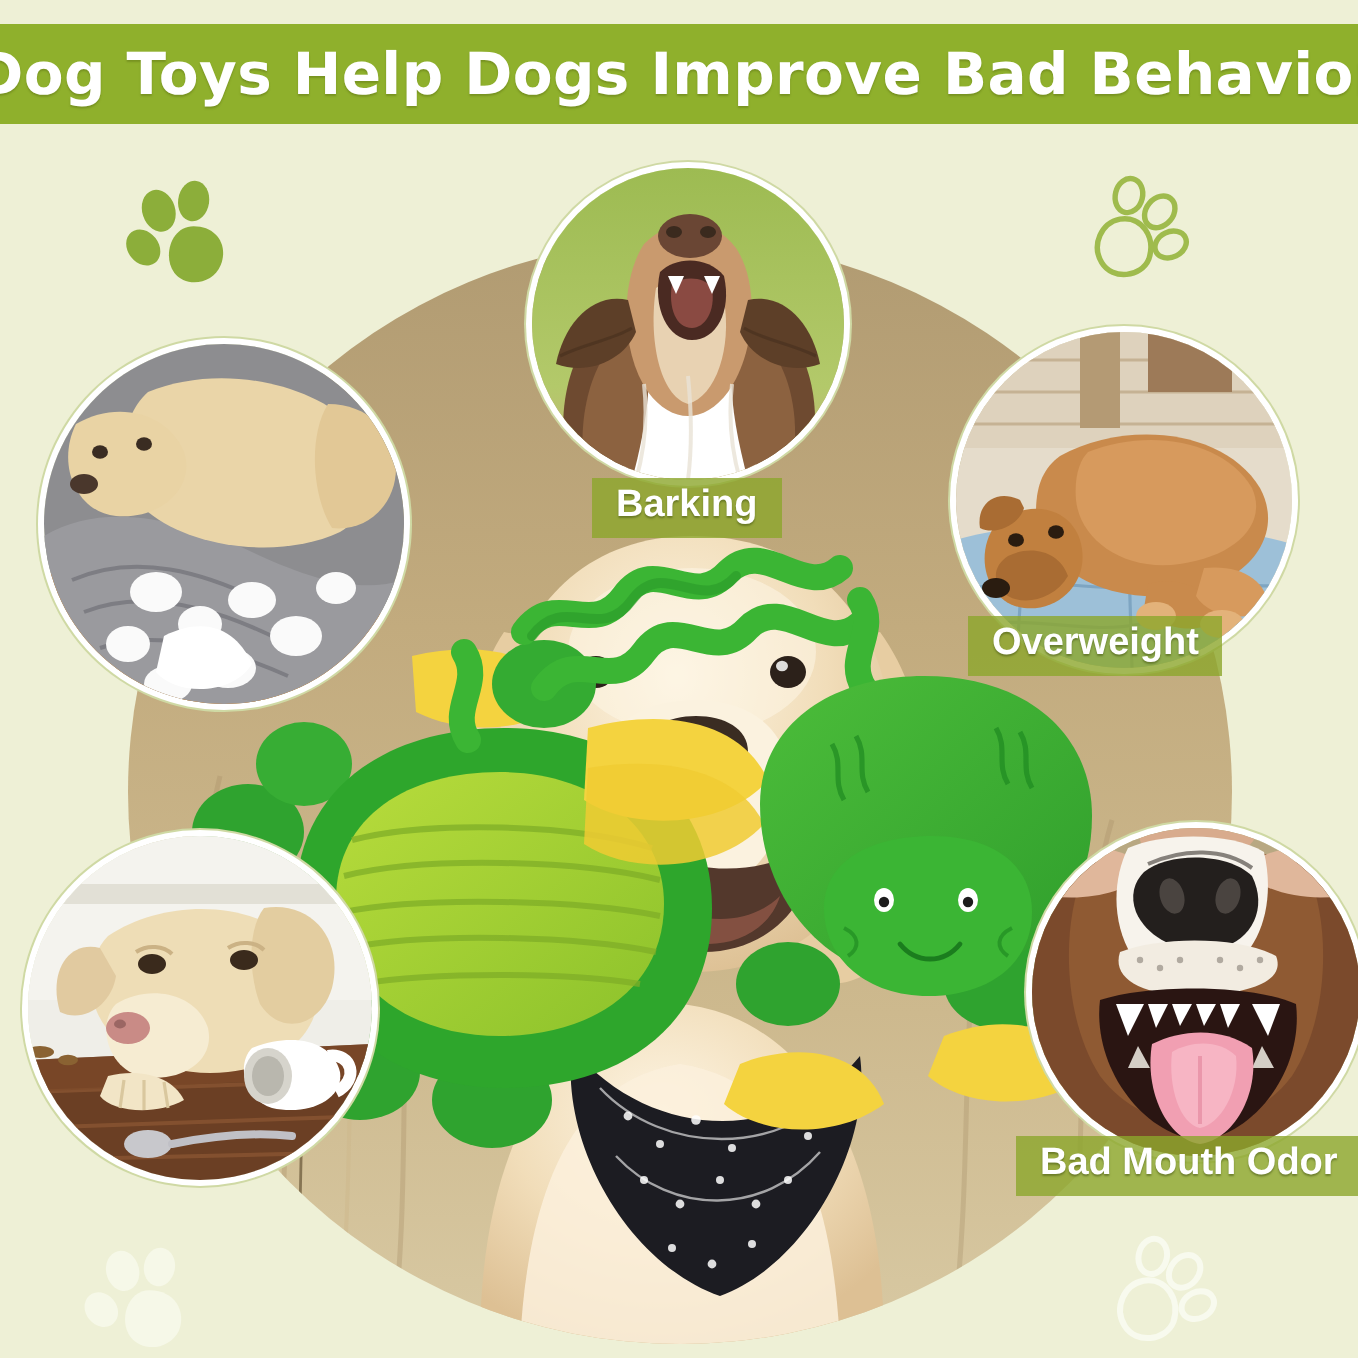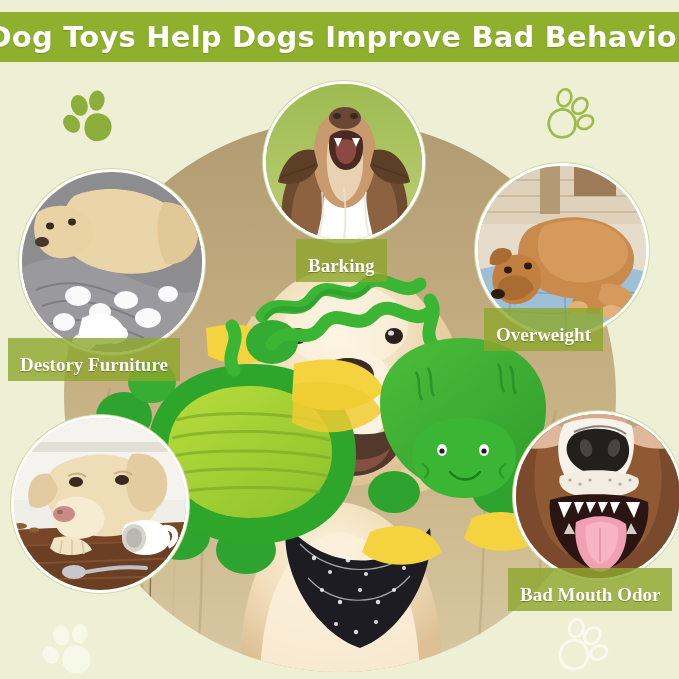--- a/index.html
+++ b/index.html
@@ -42,25 +42,24 @@
   .node-barking   {left:266px;top:84px;  width:156px;height:156px;}
   .node-overweight{left:478px;top:166px; width:168px;height:168px;}
   .node-boredom   {left:14px; top:418px; width:172px;height:172px;}
   .node-odor      {left:516px;top:414px; width:164px;height:164px;}
 
   
   .label{
     position:absolute;z-index:30;
     background:rgba(140,166,44,.80);
     color:#ffffff;font-size:19px;font-weight:bold;
-    padding:17px 12px 6px 12px;
+    padding:4px 12px 6px 12px;
     white-space:nowrap;
     text-shadow:0 1px 1px rgba(70,85,20,.55);
     line-height:1.05;
-    font-family:Liberation Serif, serif;
   }
   .lbl-destroy   {left:8px;  top:338px;}
   .lbl-barking   {left:296px;top:239px;}
   .lbl-overweight{left:484px;top:308px;}
   .lbl-boredom   {left:0px;  top:572px;}
   .lbl-odor      {left:508px;top:568px;}
 
   
   .paw{position:absolute;z-index:6;}
   .paw-tl{left:60px; top:86px;  width:62px;height:62px;}
@@ -512,18 +511,17 @@
       <ellipse cx="43" cy="21" rx="7.5" ry="9.5" transform="rotate(40 43 21)"></ellipse>
       <ellipse cx="50" cy="39" rx="7" ry="9" transform="rotate(64 50 39)"></ellipse>
       <path d="M21 26 C 33 24, 41 36, 37 48 C 33 58, 17 60, 11 50 C 5 40, 11 28, 21 26 Z"></path>
     </g>
   </svg>
 
   <div class="header-band">
     <div class="header-title">Dog Toys Help Dogs Improve Bad Behavior</div>
   </div>
 
-  <div class="label lbl-destroy">Destory Furniture</div>
   <div class="label lbl-barking">Barking</div>
   <div class="label lbl-overweight">Overweight</div>
   <div class="label lbl-odor">Bad Mouth Odor</div>
 
 </div>
 
 </body></html>

